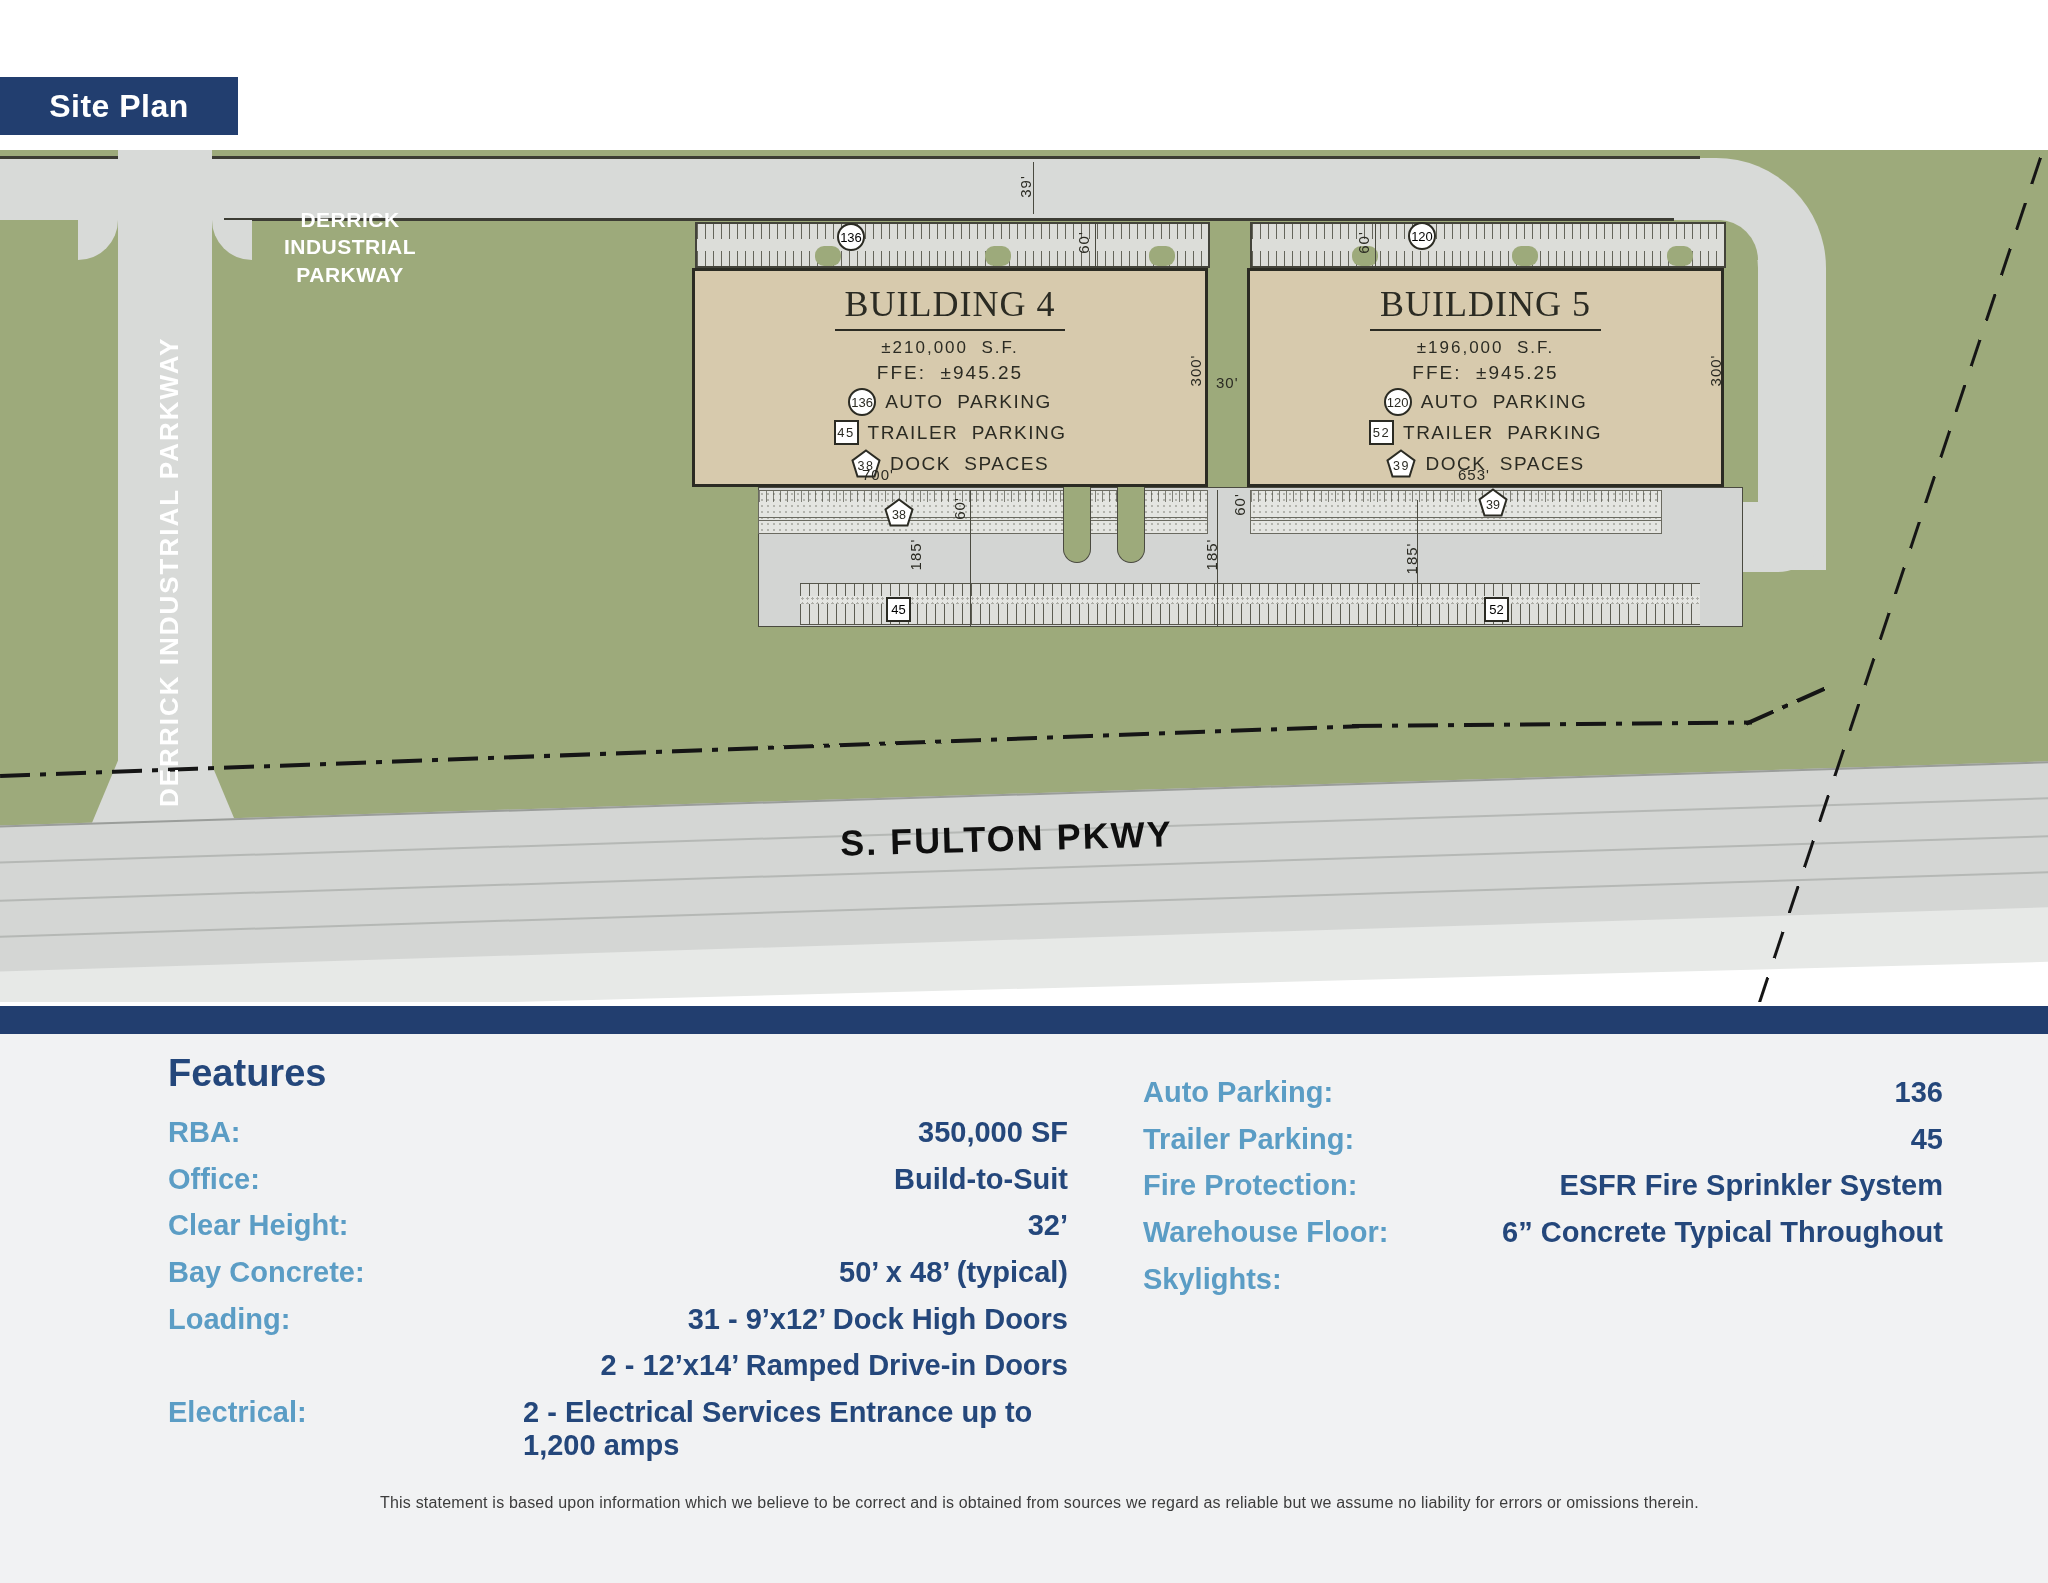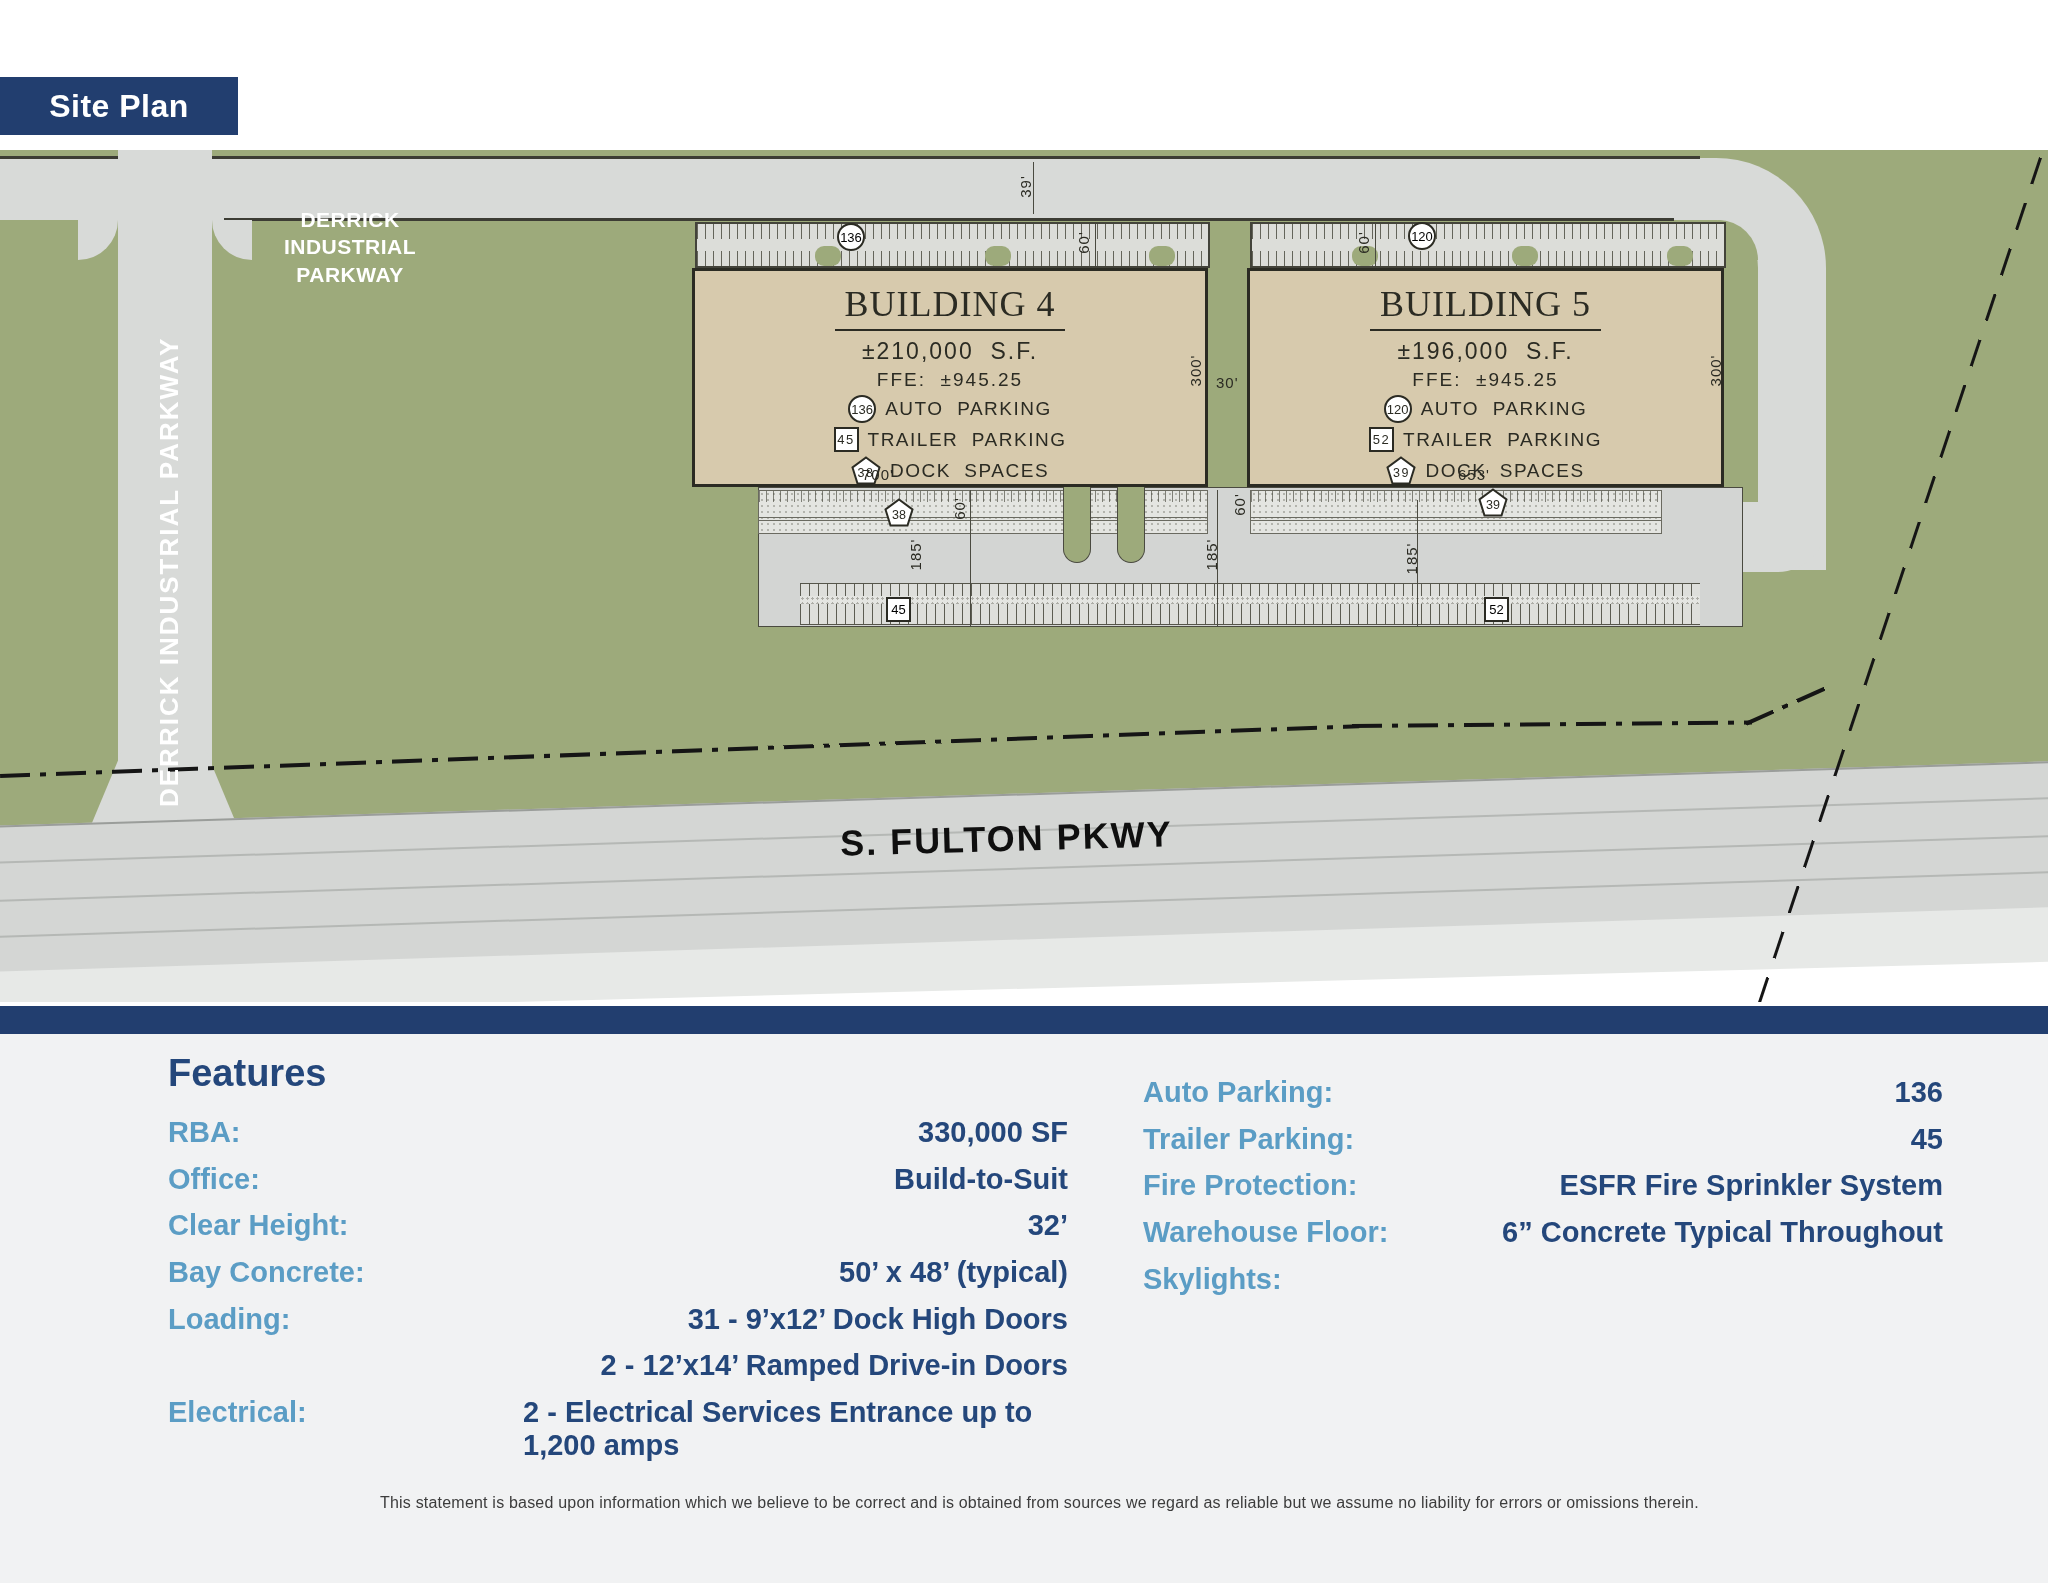--- a/index.html
+++ b/index.html
@@ -41,21 +41,21 @@
   .pstrip{position:absolute;height:46px;background:#dcddd9;border:2px solid #43433a;box-sizing:border-box;}
   .ticks{height:15px;background-image:repeating-linear-gradient(90deg,rgba(60,60,48,.75) 0 1px,transparent 1px 8px);}
   .pstrip .mid{height:12px;}
   .island{position:absolute;width:26px;height:20px;background:#9daa7b;border-radius:9px;top:22px;}
 
   .bld{position:absolute;background:#d7caad;border:3px solid #2b2b23;box-sizing:border-box;
     display:flex;flex-direction:column;align-items:center;color:#2b2b23;}
   .bld-title{font-family:"Liberation Serif",serif;font-weight:normal;font-size:36px;letter-spacing:1px;
     border-bottom:2.5px solid #2b2b23;padding:0 10px 4px;margin-top:12px;white-space:pre;}
   .arch{white-space:pre;color:#2b2b23;}
-  .bld-sf{font-size:23px;letter-spacing:2px;margin-top:7px;}
+  .bld-sf{font-size:17px;letter-spacing:2px;margin-top:7px;}
   .bld-ffe{font-size:19px;letter-spacing:2px;margin-top:4px;}
   .bld-row{display:flex;align-items:center;gap:9px;font-size:19px;letter-spacing:1.5px;margin-top:4px;}
 
   .circ{width:28px;height:28px;border-radius:50%;background:#fff;border:2px solid #2b2b23;box-sizing:border-box;
     display:flex;align-items:center;justify-content:center;font-size:13px;letter-spacing:0;}
   .sq{width:25px;height:25px;background:#fff;border:2px solid #2b2b23;box-sizing:border-box;
     display:flex;align-items:center;justify-content:center;font-size:13px;}
   .pent{position:relative;width:30px;height:29px;}
   .pent svg{position:absolute;inset:0;}
   .pent span{position:absolute;inset:0;display:flex;align-items:center;justify-content:center;
@@ -261,21 +261,21 @@
     <div class="fulton-name">S. FULTON PKWY</div>
   </div>
 
   <div class="divider"></div>
   <div class="features-bg"></div>
   <div class="features-heading">Features</div>
 
   <div class="fcol fcol-left">
     <div class="frow">
       <div class="flabel">RBA:</div>
-      <div class="fvalue">330,000 SF</div>
+      <div class="fvalue">350,000 SF</div>
     </div>
     <div class="frow">
       <div class="flabel">Office:</div>
       <div class="fvalue">Build-to-Suit</div>
     </div>
     <div class="frow">
       <div class="flabel">Clear Height:</div>
       <div class="fvalue">32’</div>
     </div>
     <div class="frow">

